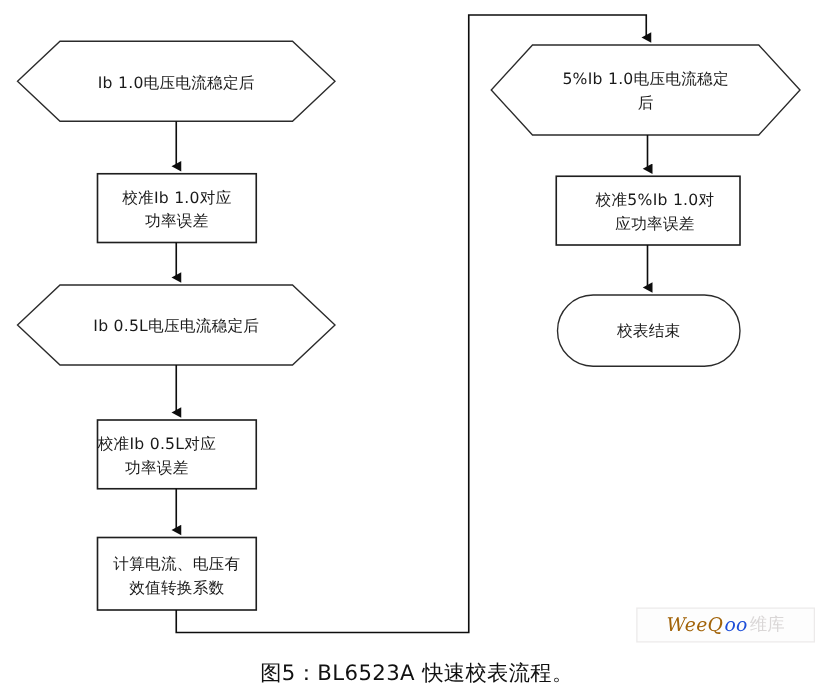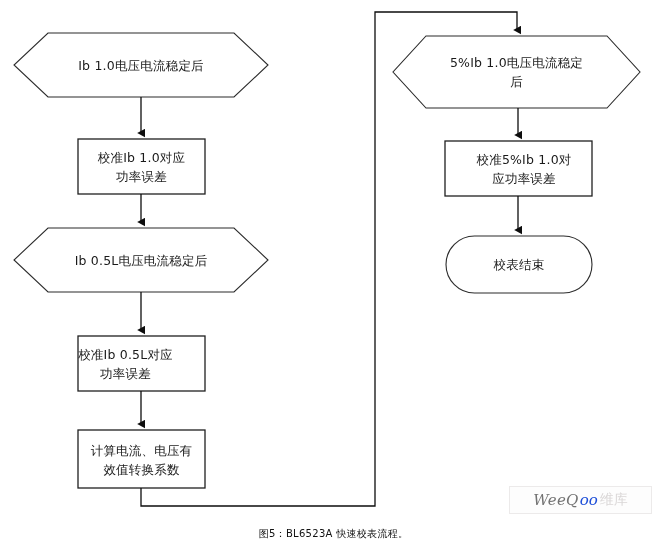--- a/index.html
+++ b/index.html
@@ -42,21 +42,21 @@
     letter-spacing: 0.2px;
     white-space: pre-line;
     pointer-events: none;
   }
   .caption {
     position: absolute;
     left: 0;
     top: 527px;
     width: 667px;
     text-align: center;
-    font-size: 10px;
+    font-size: 17px;
     color: #111111;
     font-family: "DejaVu Sans", "Liberation Sans", sans-serif;
     letter-spacing: 0.3px;
   }
   .watermark {
     position: absolute;
     left: 509px;
     top: 486px;
     width: 141px;
     height: 26px;
@@ -64,21 +64,21 @@
     background: #fdfdfd;
     display: flex;
     align-items: center;
     justify-content: center;
     gap: 1px;
   }
   .wm-main {
     font-family: "DejaVu Serif", "Liberation Serif", serif;
     font-style: italic;
     font-size: 15px;
-    color: #737373;
+    color: #a16207;
     letter-spacing: 0.3px;
   }
   .wm-oo {
     font-family: "DejaVu Serif", "Liberation Serif", serif;
     font-style: italic;
     font-size: 15px;
     color: #1d4ed8;
     text-align: right;
   }
   .wm-cn {

